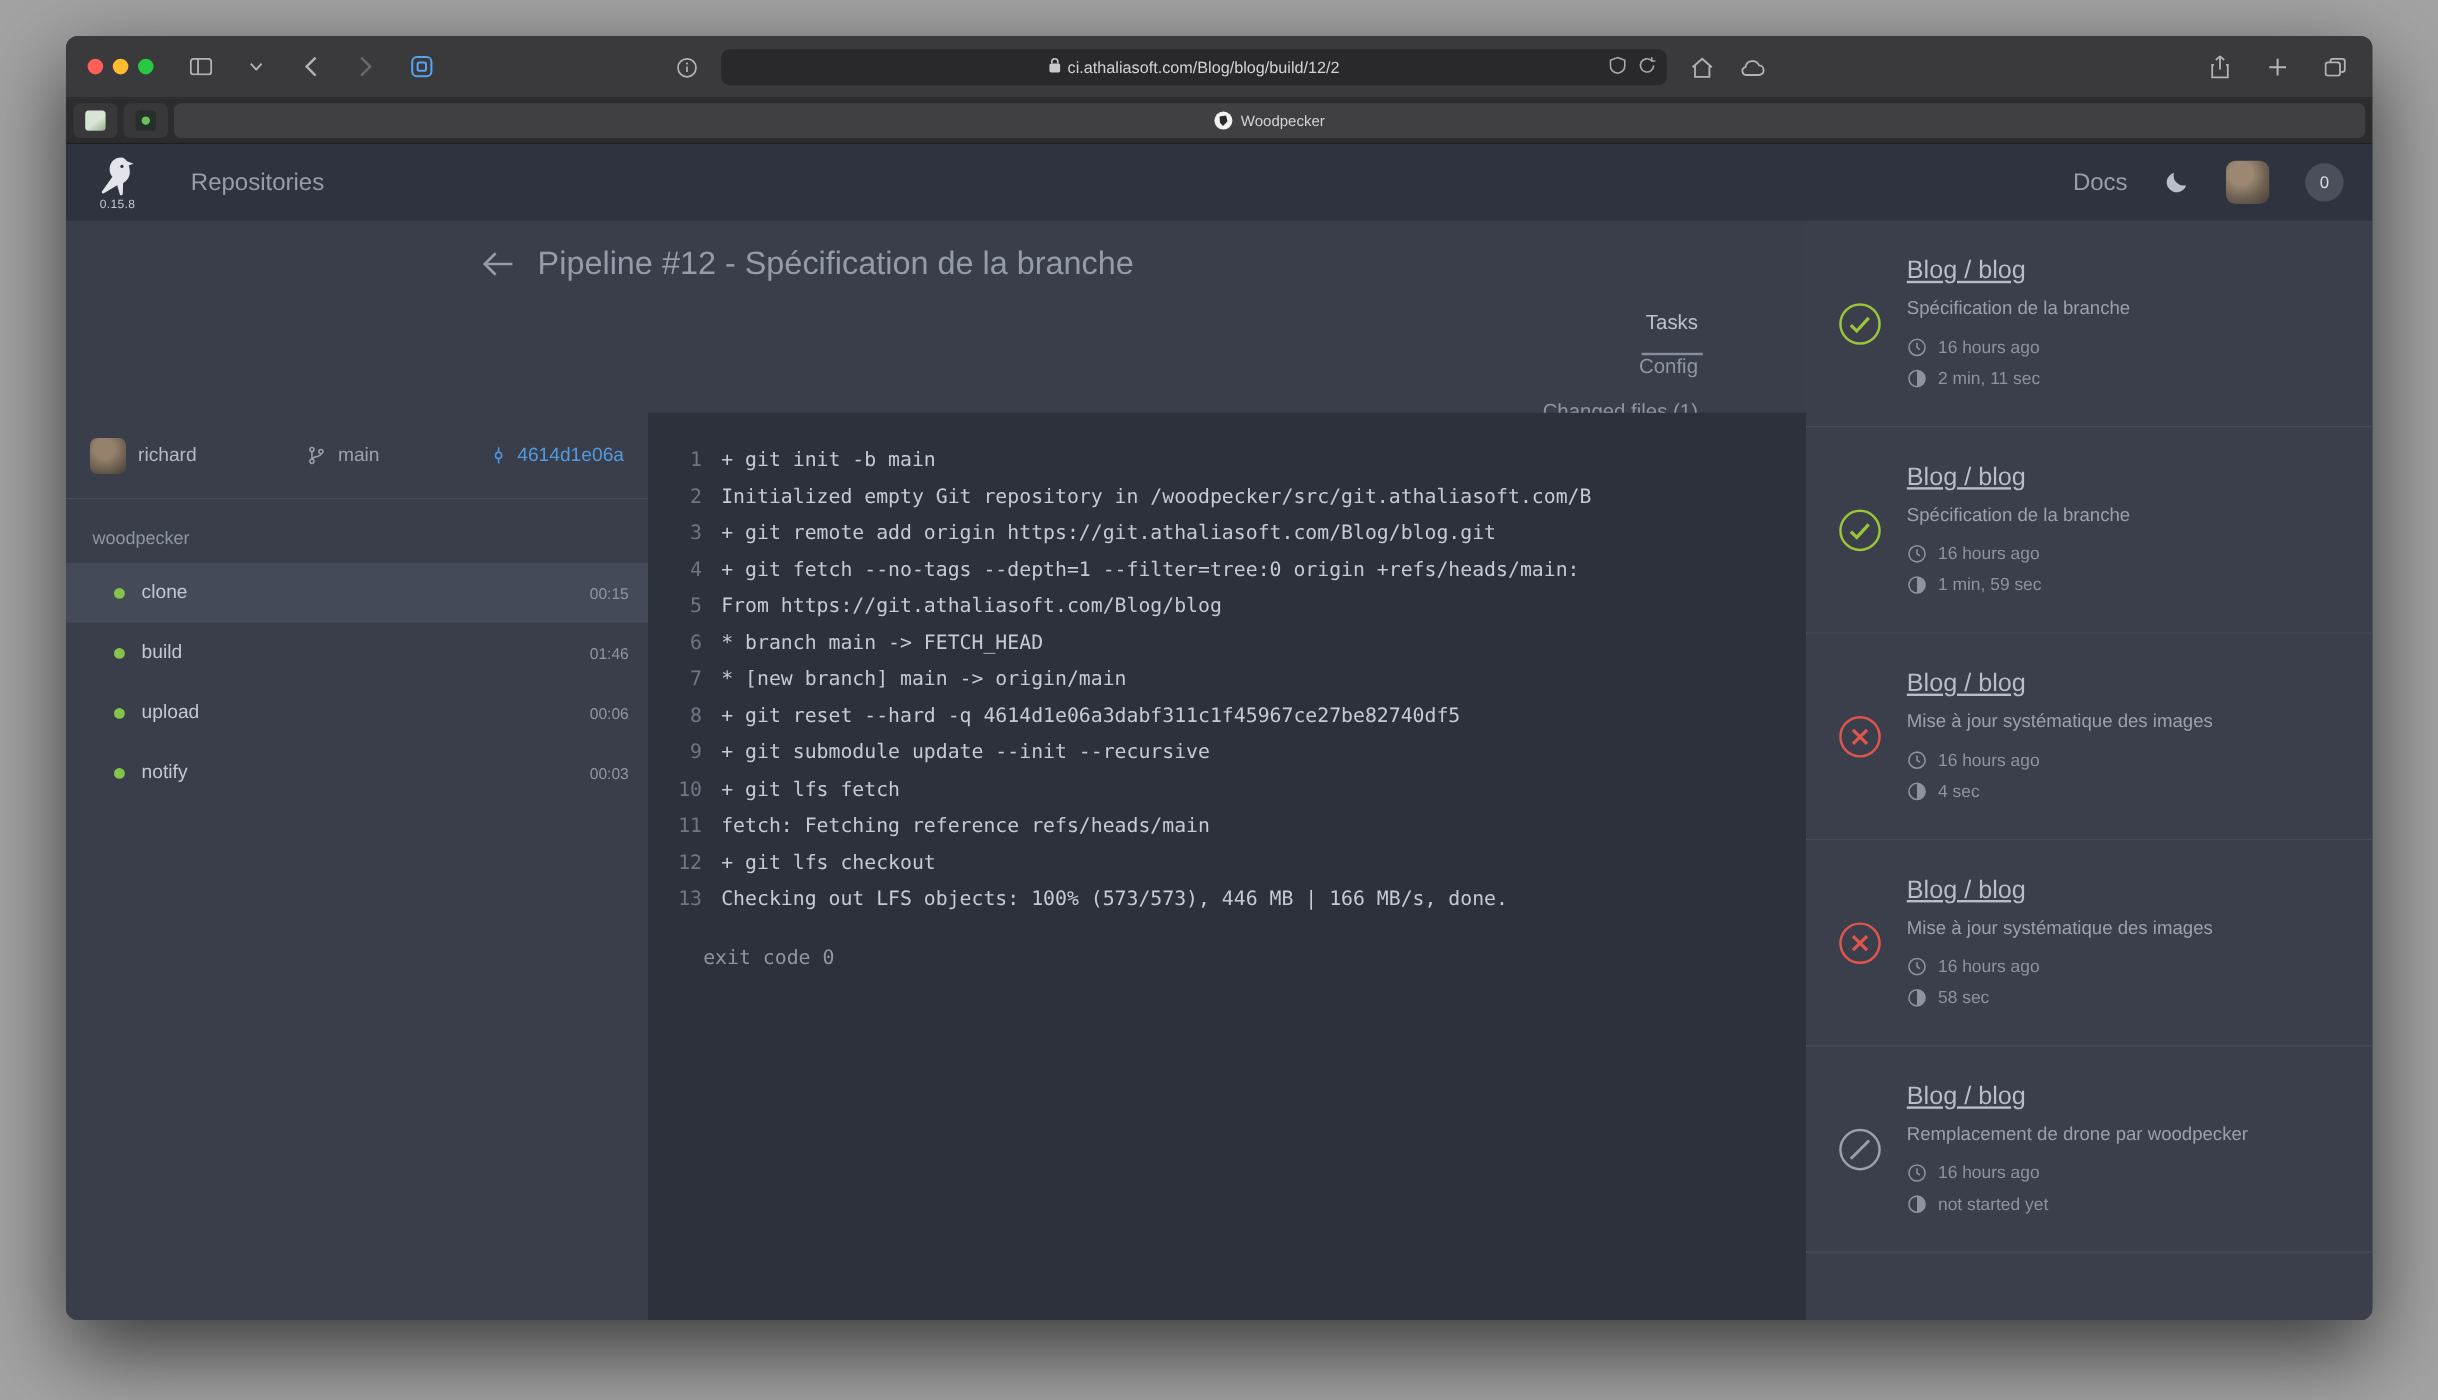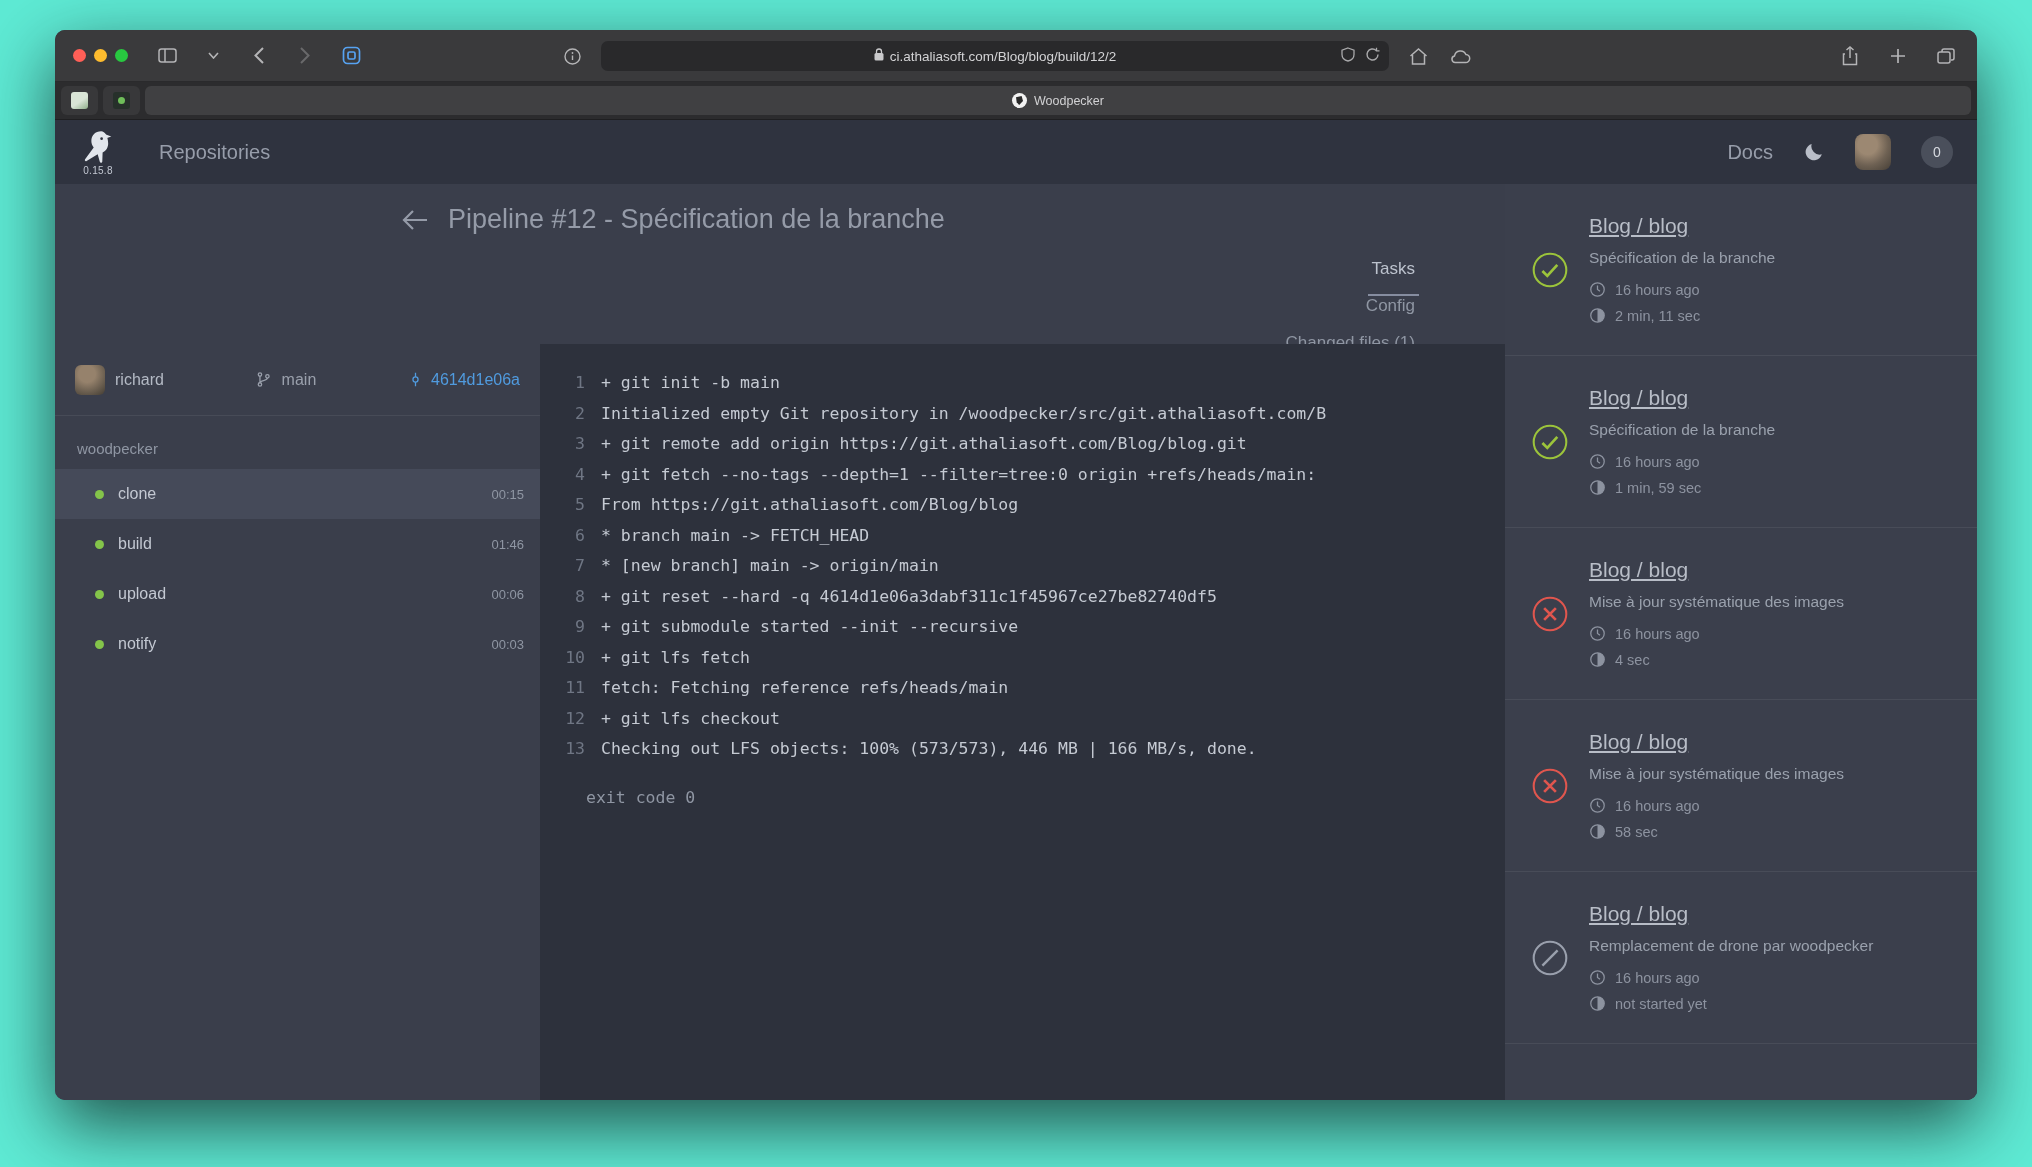--- a/index.html
+++ b/index.html
@@ -1,17 +1,17 @@
 <!DOCTYPE html>
 <html><head>
 <meta charset="utf-8">
 <style>
   * { margin:0; padding:0; box-sizing:border-box; }
   body { width:2032px; height:1167px; background:#000; font-family:"Liberation Sans", sans-serif; overflow:hidden; }
-  .screen { position:relative; width:2032px; height:1167px; background:#5eead4; }
+  .screen { position:relative; width:2032px; height:1167px; background:#a3a3a3; }
   .window { position:absolute; left:55px; top:30px; width:1922px; height:1070px; border-radius:10px; overflow:hidden;
             background:#3a3e4b; box-shadow:0 25px 70px rgba(0,0,0,.65); display:flex; flex-direction:column; }
 
   
   .toolbar { height:52px; background:#3a3a3c; border-bottom:1px solid #2a2a2c; display:flex; align-items:center;
              padding:0 18px; position:relative; flex:0 0 auto; }
   .traffic { display:flex; gap:8px; align-items:center; }
   .tl { width:13px; height:13px; border-radius:50%; }
   .tl.red{ background:#ff5f57; } .tl.yellow{ background:#febc2e; } .tl.green{ background:#28c840; }
   .tb-group { display:flex; align-items:center; gap:20px; margin-left:26px; color:#b4b4b6; }
@@ -348,21 +348,21 @@
                   <div class="log-line">
     <span class="log-num">7</span>
     <span class="log-text">* [new branch] main -&gt; origin/main</span>
   </div>
                   <div class="log-line">
     <span class="log-num">8</span>
     <span class="log-text">+ git reset --hard -q 4614d1e06a3dabf311c1f45967ce27be82740df5</span>
   </div>
                   <div class="log-line">
     <span class="log-num">9</span>
-    <span class="log-text">+ git submodule started --init --recursive</span>
+    <span class="log-text">+ git submodule update --init --recursive</span>
   </div>
                   <div class="log-line">
     <span class="log-num">10</span>
     <span class="log-text">+ git lfs fetch</span>
   </div>
                   <div class="log-line">
     <span class="log-num">11</span>
     <span class="log-text">fetch: Fetching reference refs/heads/main</span>
   </div>
                   <div class="log-line">

